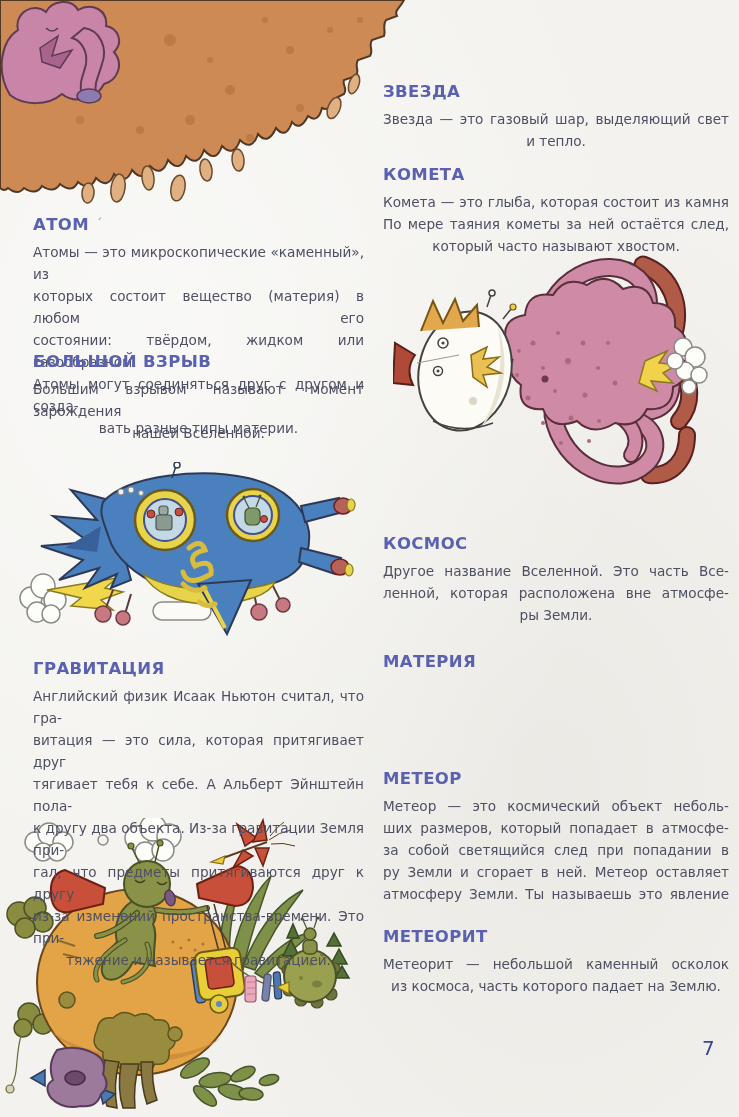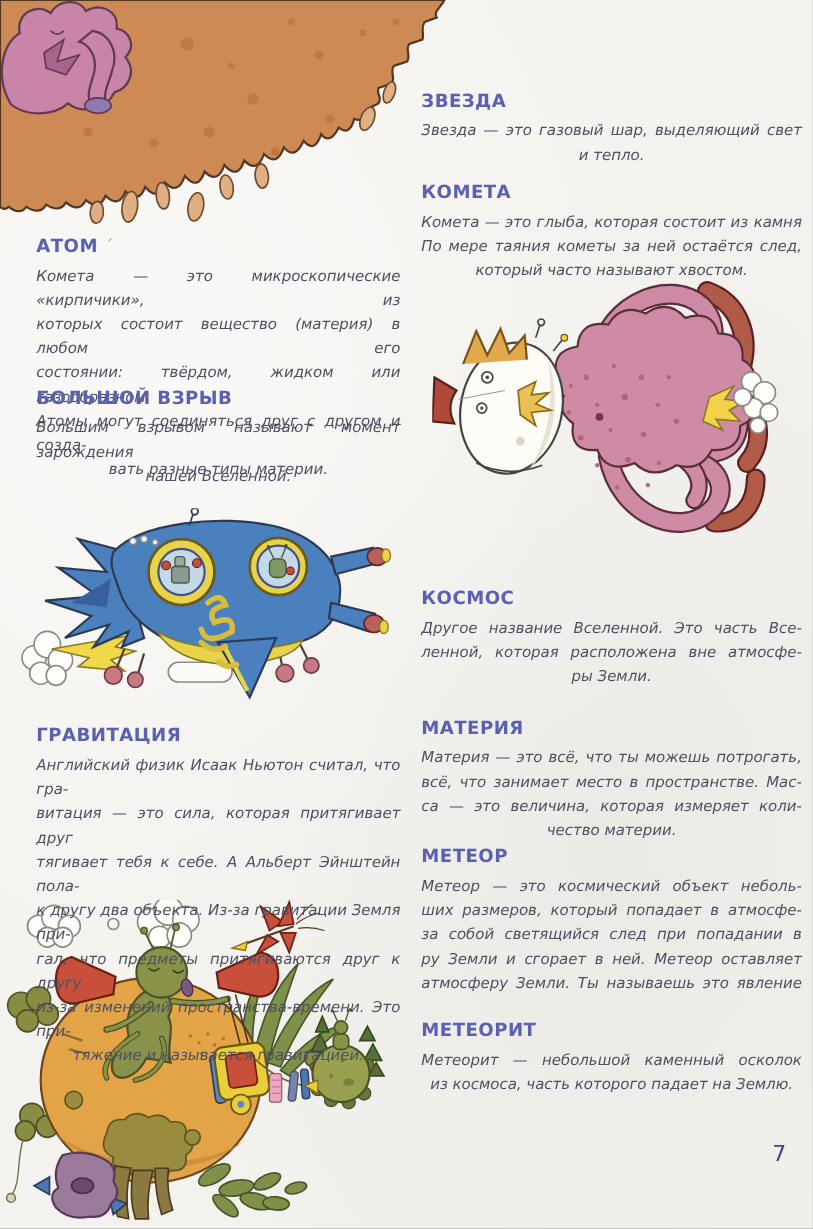--- a/index.html
+++ b/index.html
@@ -10,21 +10,21 @@
       radial-gradient(ellipse at 75% 70%, rgba(220,218,212,.35), rgba(0,0,0,0) 55%),
       #f3f2ee;
     font-family:"DejaVu Sans","Liberation Sans",sans-serif;
   }
   .sec{position:absolute;}
   .sec h2{
     margin:16px 0 5px 0;font-size:16.5px;line-height:23px;font-weight:700;
     color:#5a61b0;letter-spacing:.4px;
   }
   .pencil-mark{color:#9a99ad;font-size:13px;font-weight:400;margin-left:7px;vertical-align:2px;}
-  .body{font-size:13.6px;line-height:22px;color:#4e4f63;font-style:italic;}
+  .body{font-size:13.6px;line-height:22px;color:#4e4f63;}
   .jline{text-align:justify;text-align-last:justify;}
   .lline{text-align:center;}
   .col-l{left:33px;width:331px;}
   .col-r{left:383px;width:346px;}
   .pagenum{position:absolute;left:702px;top:1036px;font-size:20px;line-height:24px;color:#3d478f;}
   .illo{position:absolute;}
   svg{display:block;}
 </style>
 </head>
 <body>
@@ -373,21 +373,21 @@
         <path d="M302,111 L298,102 M309,110 L312,101" stroke="#4a5226" stroke-width="1.2"></path>
         <circle cx="297" cy="101" r="1.5" fill="#4a5226"></circle>
           <circle cx="313" cy="100" r="1.5" fill="#4a5226"></circle>
       </g>
     </svg>
   </div>
 
   <div class="sec col-l" style="top:196px;">
     <h2><span>АТОМ</span><span class="pencil-mark">´</span></h2>
     <div class="body">
-        <div class="jline">Комета — это микроскопические «кирпичики», из</div>
+        <div class="jline">Атомы — это микроскопические «каменный», из</div>
         <div class="jline">которых состоит вещество (материя) в любом его</div>
         <div class="jline">состоянии: твёрдом, жидком или газообразном.</div>
         <div class="jline">Атомы могут соединяться друг с другом и созда-</div>
         <div class="lline">вать разные типы материи.</div>
       </div>
   </div>
 
   <div class="sec col-l" style="top:334px;">
     <h2>БОЛЬШОЙ ВЗРЫВ</h2>
     <div class="body">
@@ -431,26 +431,20 @@
     <h2>КОСМОС</h2>
     <div class="body">
         <div class="jline">Другое название Вселенной. Это часть Все-</div>
         <div class="jline">ленной, которая расположена вне атмосфе-</div>
         <div class="lline">ры Земли.</div>
       </div>
   </div>
 
   <div class="sec col-r" style="top:634px;">
     <h2>МАТЕРИЯ</h2>
-    <div class="body">
-        <div class="jline">Материя — это всё, что ты можешь потрогать,</div>
-        <div class="jline">всё, что занимает место в пространстве. Мас-</div>
-        <div class="jline">са — это величина, которая измеряет коли-</div>
-        <div class="lline">чество материи.</div>
-      </div>
   </div>
 
   <div class="sec col-r" style="top:751px;">
     <h2>МЕТЕОР</h2>
     <div class="body">
         <div class="jline">Метеор — это космический объект неболь-</div>
         <div class="jline">ших размеров, который попадает в атмосфе-</div>
         <div class="jline">за собой светящийся след при попадании в</div>
         <div class="jline">ру Земли и сгорает в ней. Метеор оставляет</div>
         <div class="jline">атмосферу Земли. Ты называешь это явление</div>

